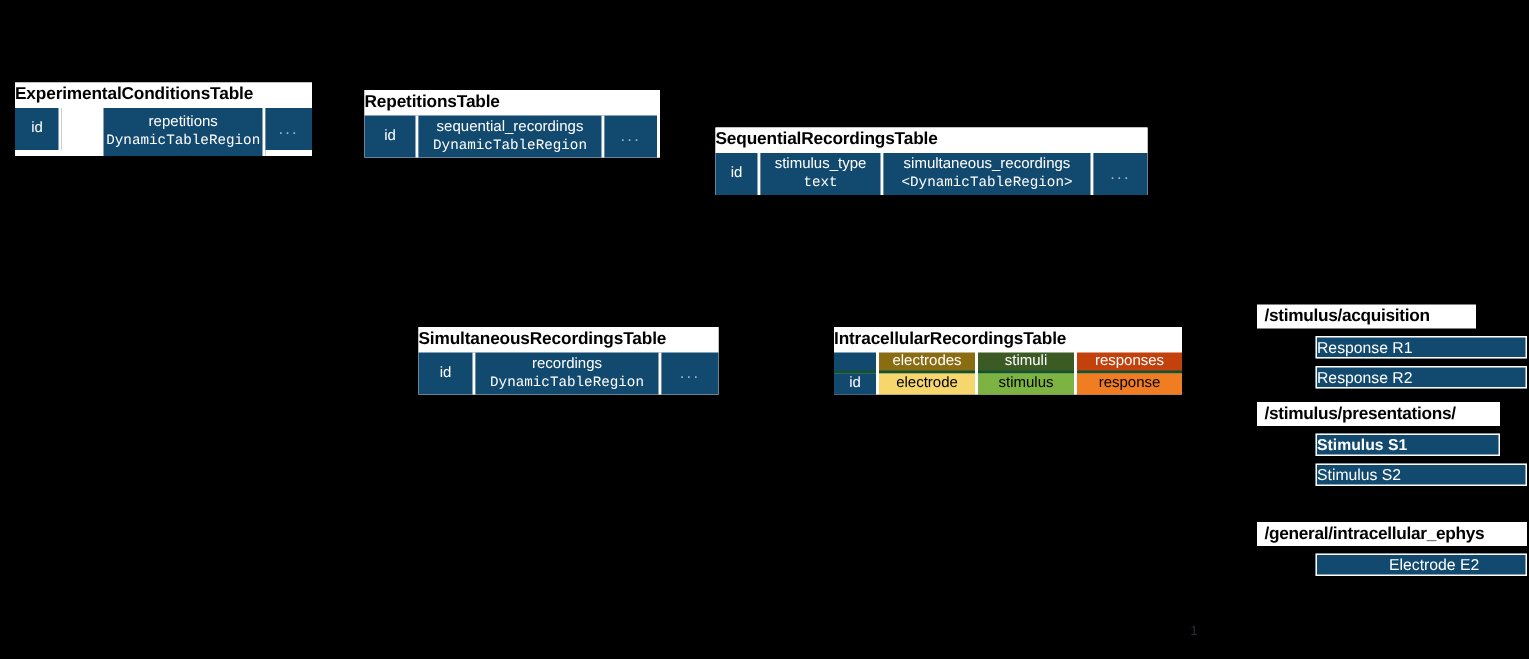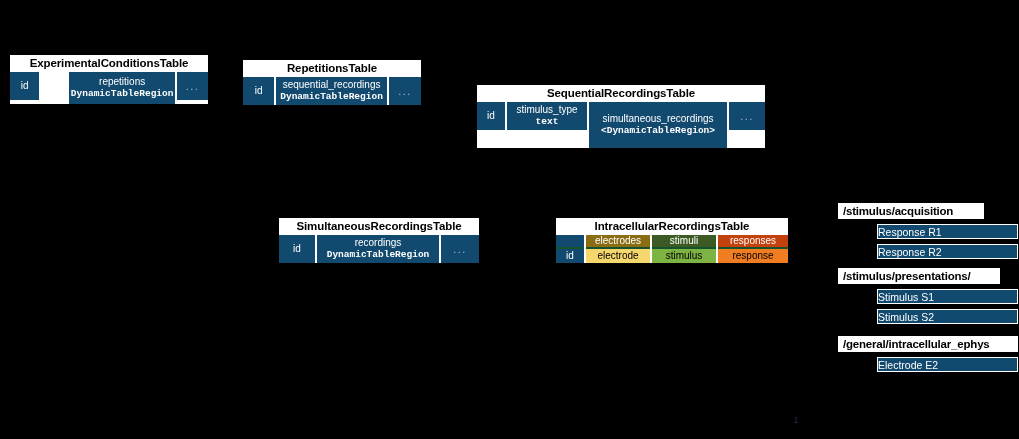--- a/index.html
+++ b/index.html
@@ -26,21 +26,20 @@
   .tbl {
     position: absolute;
     box-sizing: border-box;
     background: #ffffff;
   }
   .tbl-title {
     background: #ffffff;
     color: #000000;
     font-weight: bold;
     font-size: 11.5px;
-    text-align: center;
     line-height: 17px;
     height: 17px;
     letter-spacing: -0.1px;
     white-space: nowrap;
     overflow: hidden;
   }
   .tbl-body {
     display: flex;
     align-items: stretch;
     background: #ffffff;
@@ -59,21 +58,21 @@
     font-size: 10px;
     line-height: 12px;
     padding: 2px 2px;
     overflow: hidden;
   }
   .cell:last-child { border-right: none; }
   .cell .ctype {
     font-family: "Liberation Mono", "DejaVu Sans Mono", monospace;
     font-size: 9.5px;
     line-height: 12px;
-    font-weight: bold;
+    font-weight: normal;
     white-space: nowrap;
   }
   .cell .cname { white-space: nowrap; }
   .cell.dots { color: #9fb8ca; font-size: 11px; letter-spacing: 1.5px; }
 
   
   .ctbl-body { display: flex; align-items: stretch; }
   .ccol {
     display: flex;
     flex-direction: column;
@@ -148,21 +147,21 @@
       <div class="cell" style="width:126px;height:32px;margin-left:28px;">
         <span class="cname">repetitions</span>
         <span class="ctype">DynamicTableRegion</span>
       </div>
       <div class="cell dots" style="width:36px;height:28px;">
         <span class="cname">...</span>
       </div>
     </div>
   </div>
 
-  <div class="tbl" style="left:243px; top:60px; width:178px;">
+  <div class="tbl" style="left:243px; top:60px; width:197px;">
     <div class="tbl-title">RepetitionsTable</div>
     <div class="tbl-body">
       <div class="cell" style="width:36px;height:28px;">
         <span class="cname">id</span>
       </div>
       <div class="cell" style="width:124px;height:28px;">
         <span class="cname">sequential_recordings</span>
         <span class="ctype">DynamicTableRegion</span>
       </div>
       <div class="cell dots" style="width:35px;height:28px;">
@@ -174,21 +173,21 @@
   <div class="tbl" style="left:477px; top:85px; width:288px;">
     <div class="tbl-title">SequentialRecordingsTable</div>
     <div class="tbl-body">
       <div class="cell" style="width:30px;height:28px;">
         <span class="cname">id</span>
       </div>
       <div class="cell" style="width:82px;height:28px;">
         <span class="cname">stimulus_type</span>
         <span class="ctype">text</span>
       </div>
-      <div class="cell" style="width:140px;height:46px;">
+      <div class="cell" style="width:140px;height:28px;">
         <span class="cname">simultaneous_recordings</span>
         <span class="ctype">&lt;DynamicTableRegion&gt;</span>
       </div>
       <div class="cell dots" style="width:36px;height:28px;">
         <span class="cname">...</span>
       </div>
     </div>
   </div>
 
   <div class="tbl" style="left:279px; top:218px; width:200px;">
@@ -235,24 +234,24 @@
   </div>
 
   <div class="grp" style="left:838px; top:203px; width:180px;">
     <div class="grp-header" style="width:146px;">/stimulus/acquisition</div>
     <div class="grp-item" style="width:141px;">Response R1</div>
     <div class="grp-item" style="width:141px;">Response R2</div>
   </div>
 
   <div class="grp" style="left:838px; top:268px; width:180px;">
     <div class="grp-header" style="width:162px;">/stimulus/presentations/</div>
-    <div class="grp-item" style="width:141px;">Stimulus S1</div>
+    <div class="grp-item" style="width:123px;font-weight:bold;">Stimulus S1</div>
     <div class="grp-item" style="width:141px;">Stimulus S2</div>
   </div>
 
-  <div class="grp" style="left:838px; top:336px; width:180px;">
+  <div class="grp" style="left:838px; top:348px; width:180px;">
     <div class="grp-header" style="width:180px;">/general/intracellular_ephys</div>
-    <div class="grp-item" style="width:141px;">Electrode E2</div>
+    <div class="grp-item" style="width:141px;padding-left:48px;">Electrode E2</div>
   </div>
 
   <div class="page-number" style="left:789px; top:415px; width:14px;">1</div>
 
 </div>
 
 </body></html>

